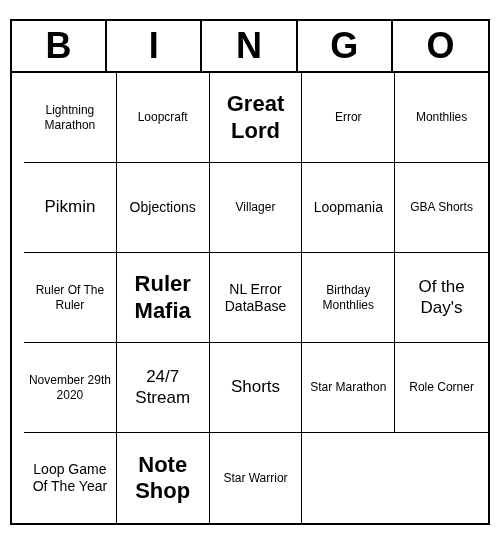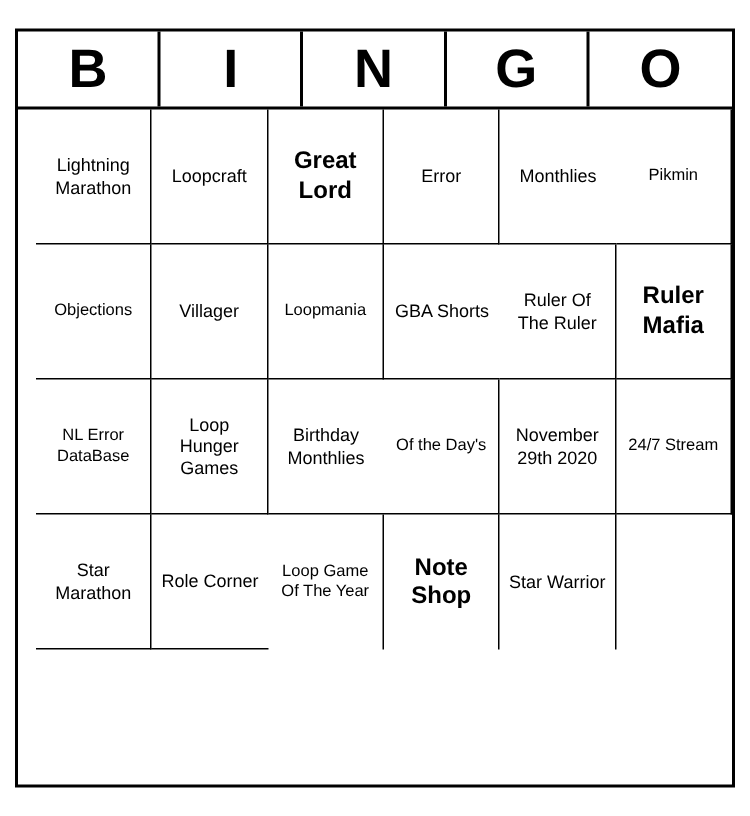--- a/index.html
+++ b/index.html
@@ -26,21 +26,21 @@
       font-size: 36px;
       font-weight: bold;
       padding: 4px 0;
       border-right: 2px solid #000;
     }
     .bingo-header-cell:last-child {
       border-right: none;
     }
     .bingo-grid {
       display: grid;
-      grid-template-columns: repeat(6, 1fr);
+      grid-template-columns: repeat(5, 1fr);
       grid-template-rows: repeat(5, 1fr);
       margin-left: 12px;
     }
     .bingo-cell {
       border-right: 1.5px solid #000;
       border-bottom: 1.5px solid #000;
       display: flex;
       justify-content: center;
       align-items: center;
       text-align: center;
@@ -51,33 +51,33 @@
       border-right: none;
       align-items: center;
     }
     .bingo-cell:nth-child(n+21) {
       border-bottom: none;
     }
     .bingo-cell .cell-text {
       line-height: 1.2;
     }
     .size-large {
-      font-size: 16px;
+      font-size: 22px;
       font-weight: bold;
     }
     .size-medium {
-      font-size: 11px;
+      font-size: 17px;
       font-weight: normal;
     }
     .size-small {
       font-size: 12px;
       font-weight: normal;
     }
     .size-xsmall {
-      font-size: 11px;
+      font-size: 14px;
       font-weight: normal;
     }
   </style>
 </head>
 <body>
 
 <div class="bingo-card">
   <div class="bingo-header">
   <div class="bingo-header-cell">B</div>
       <div class="bingo-header-cell">I</div>
@@ -119,33 +119,33 @@
       <div class="bingo-cell">
         <span class="cell-text size-small">Ruler Of The Ruler</span>
       </div>
       <div class="bingo-cell">
         <span class="cell-text size-large">Ruler Mafia</span>
       </div>
       <div class="bingo-cell">
         <span class="cell-text size-xsmall">NL Error DataBase</span>
       </div>
       <div class="bingo-cell">
-        <span class="cell-text size-small">Loop Hunger Games</span>
-      </div>
-      <div class="bingo-cell">
         <span class="cell-text size-small">Birthday Monthlies</span>
       </div>
       <div class="bingo-cell">
         <span class="cell-text size-medium">Of the Day's</span>
       </div>
       <div class="bingo-cell">
         <span class="cell-text size-small">November 29th 2020</span>
       </div>
       <div class="bingo-cell">
         <span class="cell-text size-medium">24/7 Stream</span>
+      </div>
+      <div class="bingo-cell">
+        <span class="cell-text size-medium">Shorts</span>
       </div>
       <div class="bingo-cell">
         <span class="cell-text size-small">Star Marathon</span>
       </div>
       <div class="bingo-cell">
         <span class="cell-text size-small">Role Corner</span>
       </div>
       <div class="bingo-cell">
         <span class="cell-text size-xsmall">Loop Game Of The Year</span>
       </div>

